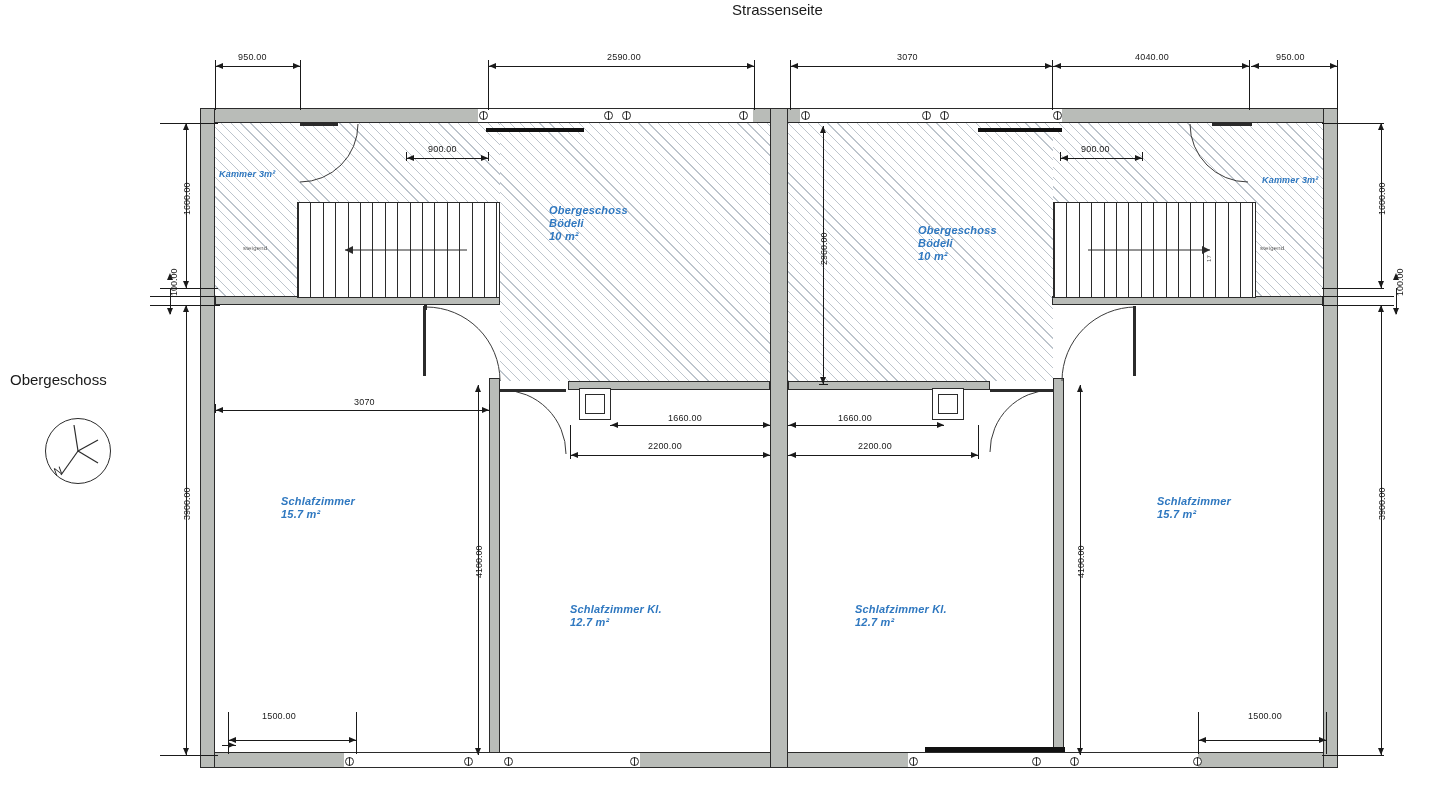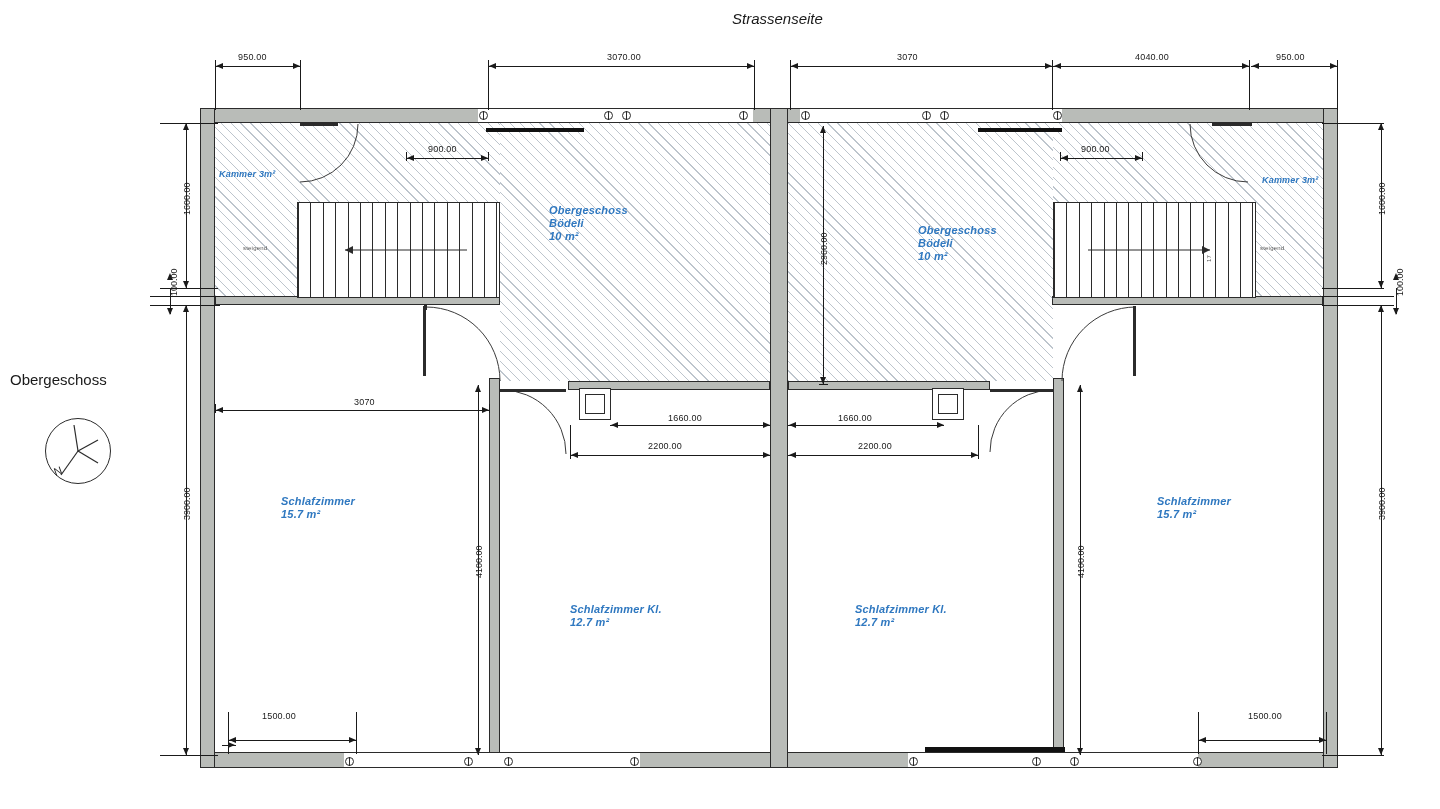--- a/index.html
+++ b/index.html
@@ -169,21 +169,21 @@
     white-space: nowrap;
     letter-spacing: .2px;
   }
   .stairtxt.rot { transform-origin: 0 0; transform: rotate(-90deg); }
 </style>
 </head>
 <body>
 
 <div id="plan">
 
-  <div class="titleblock" style="left:732px; top:10px;font-style:italic;">Strassenseite</div>
+  <div class="titleblock" style="left:732px; top:1px;">Strassenseite</div>
 
   <div class="titleblock" style="left:10px; top:371px;">Obergeschoss</div>
   <div class="northwrap" style="left:40px; top:413px; width:80px; height:80px;">
     <div class="circ" style="left:5px; top:5px;"></div>
     <svg width="80" height="80" style="position:absolute;left:0;top:0;">
       <line x1="38" y1="38" x2="21" y2="62" stroke="#2b2b2b" stroke-width="1.2"></line>
       <line x1="38" y1="38" x2="58" y2="27" stroke="#2b2b2b" stroke-width="1.2"></line>
       <line x1="38" y1="38" x2="58" y2="50" stroke="#2b2b2b" stroke-width="1.2"></line>
       <line x1="38" y1="38" x2="34" y2="12" stroke="#2b2b2b" stroke-width="1.2"></line>
     </svg>
@@ -326,21 +326,21 @@
   <div class="arrowR" style="left:293px; top:63px;"></div>
   <div class="dimtext" style="left:238px; top:52px;">950.00</div>
   <div class="dimline v1" style="left:215px; top:66px; height:44px;"></div>
   <div class="dimline v1" style="left:300px; top:66px; height:44px;"></div>
 
   <div class="dimline h1" style="left:488px; top:66px; width:266px;"></div>
   <div class="tick" style="left:488px; top:60px;"></div>
   <div class="tick" style="left:754px; top:60px;"></div>
   <div class="arrowL" style="left:489px; top:63px;"></div>
   <div class="arrowR" style="left:747px; top:63px;"></div>
-  <div class="dimtext" style="left:607px; top:52px;">3070.00</div>
+  <div class="dimtext" style="left:607px; top:52px;">2590.00</div>
   <div class="dimline v1" style="left:488px; top:60px; height:50px;"></div>
   <div class="dimline v1" style="left:754px; top:60px; height:50px;"></div>
 
   <div class="dimline h1" style="left:790px; top:66px; width:262px;"></div>
   <div class="tick" style="left:790px; top:60px;"></div>
   <div class="tick" style="left:1052px; top:60px;"></div>
   <div class="arrowL" style="left:791px; top:63px;"></div>
   <div class="arrowR" style="left:1045px; top:63px;"></div>
   <div class="dimtext" style="left:897px; top:52px;">3070</div>
   <div class="dimline v1" style="left:790px; top:60px; height:50px;"></div>

